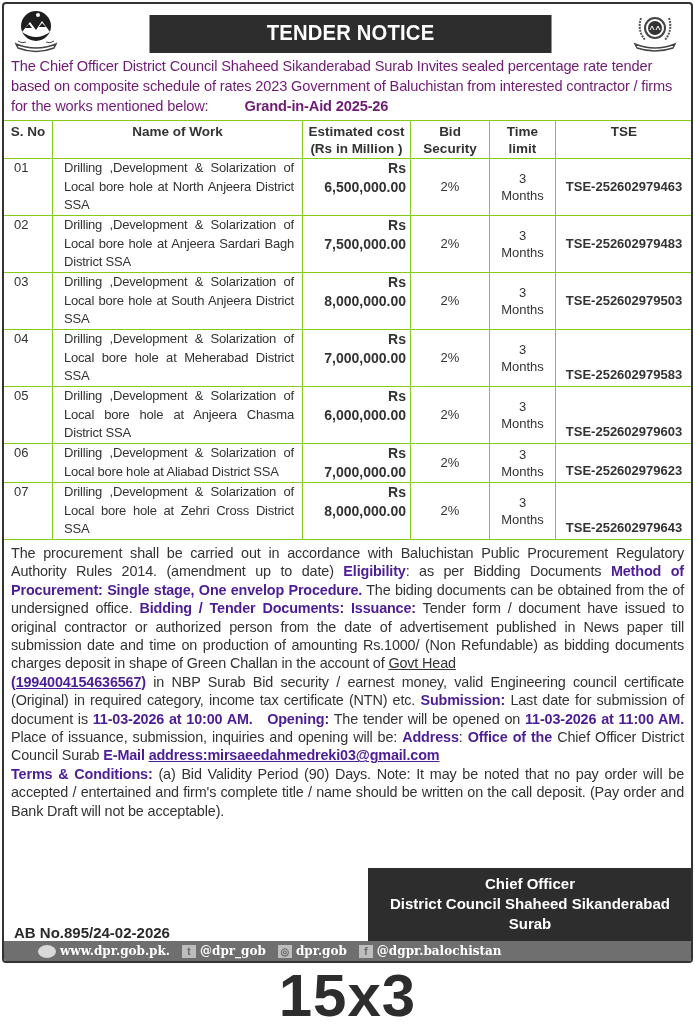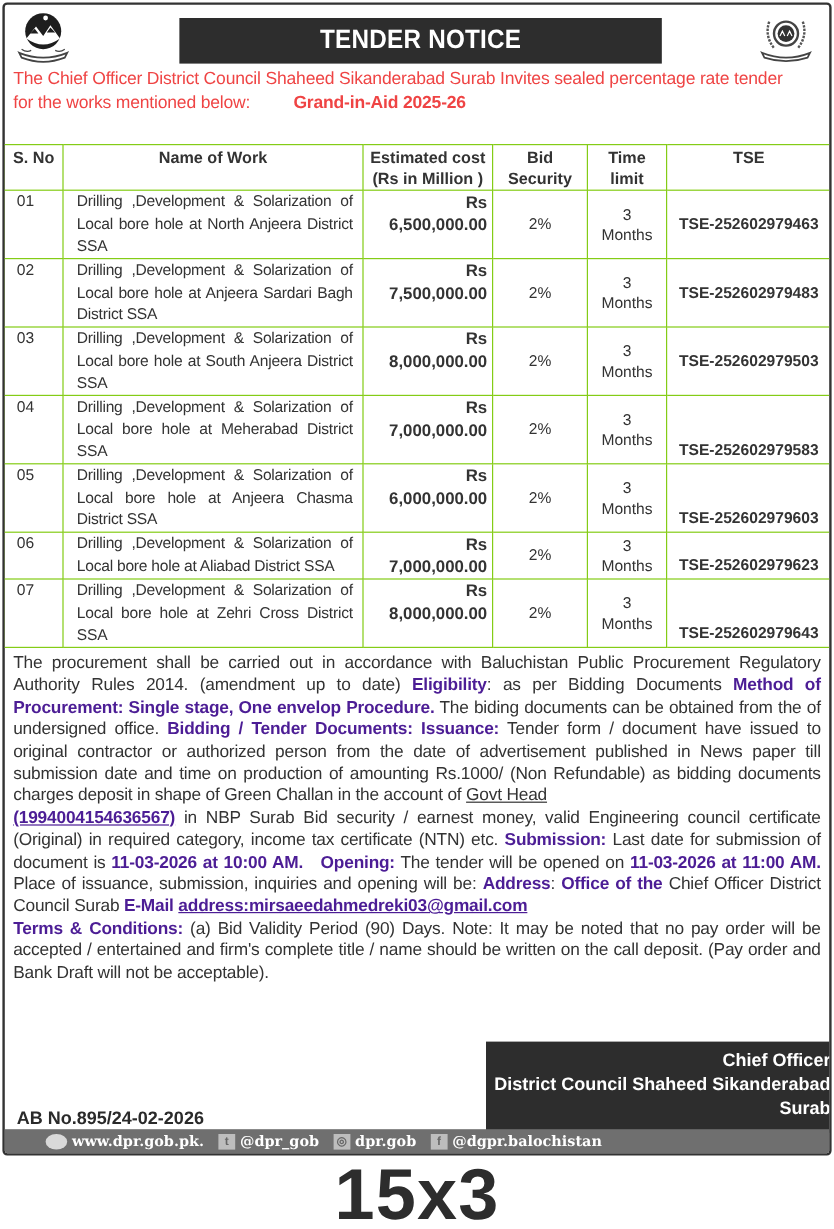--- a/index.html
+++ b/index.html
@@ -16,21 +16,21 @@
     .logo-left { position: absolute; left: 8px; top: 4px; width: 48px; height: 46px; }
     .logo-right { position: absolute; right: 12px; top: 6px; width: 48px; height: 44px; }
     .title-bar {
       position: absolute; left: 128px; top: 11px; width: 437px; height: 38px;
       background: #2d2d2d; color: #fff; text-align: center;
       font-weight: bold; font-size: 22px; line-height: 36px; letter-spacing: 0.2px;
       transform: scaleX(0.92);
     }
 
     .intro {
-      padding: 0 6px 0 7px; font-size: 14.6px; line-height: 20px; color: #ef4444;
+      padding: 0 6px 0 7px; font-size: 14.6px; line-height: 20px; color: #701a75;
       margin-top: 0px; height: 64px; letter-spacing: -0.15px;
     }
     .intro .line { white-space: nowrap; }
     .intro .gia { font-weight: bold; margin-left: 36px; }
 
     
     table.works {
       border-collapse: collapse; width: 689px; margin-left: -1px; table-layout: fixed;
       font-size: 13px; color: #333;
     }
@@ -54,22 +54,22 @@
     .body-text {
       padding: 4px 7px 0 7px; font-size: 14.4px; line-height: 18.4px; color: #333;
       text-align: justify; letter-spacing: -0.15px;
     }
     .body-text b { color: #4c1d95; }
     .u { text-decoration: underline; }
     .terms { margin-top: 0; }
 
     
     .sig-box {
-      position: absolute; right: -1px; top: 864px; width: 287px; height: 76px;
-      background: #2d2d2d; color: #fff; text-align: right; font-weight: bold;
+      position: absolute; right: -1px; top: 864px; width: 324px; height: 76px;
+      background: #2d2d2d; color: #fff; text-align: center; font-weight: bold;
       font-size: 15px; line-height: 20px; padding-top: 6px;
     }
     .ab-no {
       position: absolute; left: 10px; top: 920px; font-weight: bold; font-size: 15px; color: #2a2a2a;
     }
     .footer-band {
       position: absolute; left: 0; bottom: 0; width: 100%; height: 20px; background: #6f6f6f;
       color: #fff; font-family: "DejaVu Serif", serif; font-weight: bold; font-size: 12px;
       display: flex; align-items: center; padding-left: 34px; gap: 0; white-space: nowrap;
     }
@@ -110,20 +110,21 @@
         <path d="M19 20 L21 16 L23 20 M25 20 L27 16 L29 20" stroke="#fff" fill="none"></path>
         <path d="M10 8 Q6 20 14 30" stroke="#555" stroke-width="2" fill="none" stroke-dasharray="2 1"></path>
         <path d="M38 8 Q42 20 34 30" stroke="#555" stroke-width="2" fill="none" stroke-dasharray="2 1"></path>
         <path d="M4 34 Q24 42 44 34 L42 38 Q24 44 6 38Z" fill="none" stroke="#444" stroke-width="1.5"></path>
       </svg>
     </div>
   </div>
 
   <div class="intro">
     <div class="line">The Chief Officer District Council Shaheed Sikanderabad Surab   Invites sealed percentage rate tender</div>
+    <div class="line">based on composite schedule of rates 2023 Government of Baluchistan from interested contractor / firms</div>
     <div class="line">
       <span>for the works mentioned below:</span><span class="gia">Grand-in-Aid 2025-26</span>
     </div>
   </div>
 
   <table class="works">
     <colgroup>
       <col style="width:49px">
         <col style="width:250px">
         <col style="width:108px">

